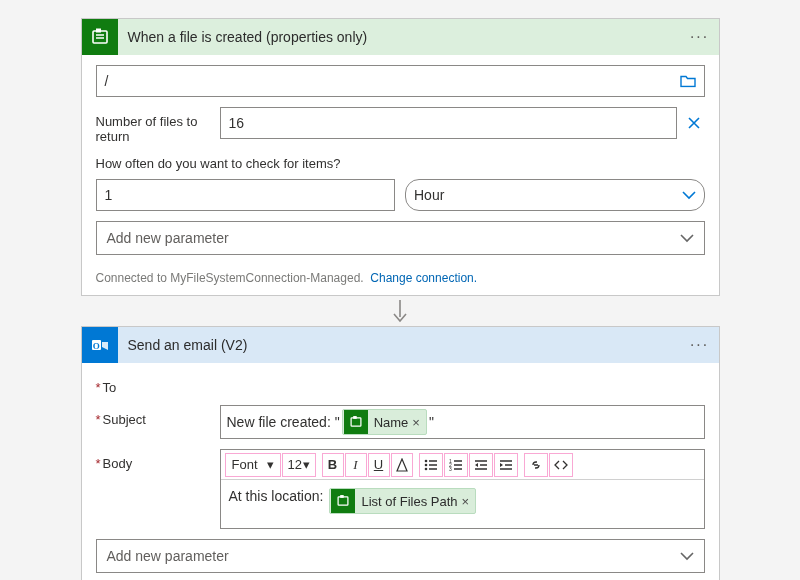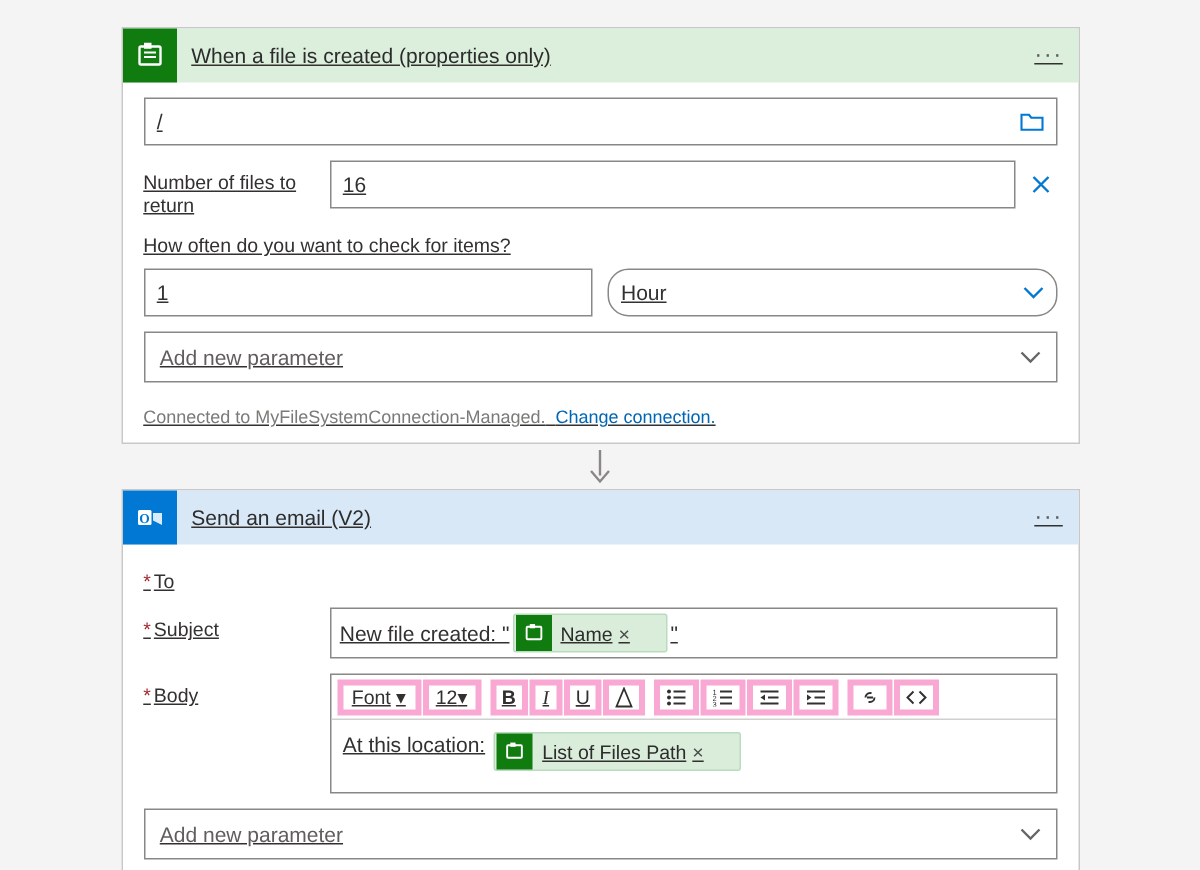--- a/index.html
+++ b/index.html
@@ -9,21 +9,20 @@
     font-size: 13px;
     color: #323130;
     padding: 18px 0;
   }
   .canvas { width: 800px; margin: 0 auto; }
   .card {
     width: 639px;
     margin: 0 auto;
     background: #fff;
     border: 1px solid #c8c8c8;
-    text-decoration: underline;
   }
   .card-body { padding: 10px 14px 8px 14px; }
   .card-header {
     height: 36px;
     display: flex;
     align-items: center;
     padding-right: 10px;
   }
   .hdr-green { background: #dcefdd; }
   .hdr-blue  { background: #d9e8f6; }
@@ -79,21 +78,21 @@
     display: flex; align-items: center; justify-content: center;
     height: 26px; margin: 2px 0;
   }
   .arrow-svg { stroke: #8a8886; fill: #8a8886; }
   .token {
     display: inline-flex; align-items: center;
     background: #d9edda;
     border: 1px solid #b9dcbe;
     border-radius: 2px;
     height: 26px;
-    padding-right: 24px;
+    padding-right: 6px;
     margin: 0 2px;
   }
   .token .tok-ic {
     width: 24px; height: 24px;
     background: #107c10;
     display: flex; align-items: center; justify-content: center;
     margin: 1px 6px 1px 1px;
   }
   .token .tok-label { font-size: 13px; color: #2c2c2c; margin-right: 4px; }
   .token .tok-x { font-size: 13px; color: #4a4a4a; cursor: pointer; }
@@ -109,21 +108,21 @@
   }
   .toolbar {
     height: 30px; border-bottom: 1px solid #d0d0d0;
     display: flex; align-items: center; gap: 1px;
     padding: 0 4px;
     font-size: 13px;
   }
   .tb-btn {
     min-width: 22px; height: 24px;
     display: inline-flex; align-items: center; justify-content: center;
-    border: 4px solid #f9a8d4;
+    border: 1px solid #f9a8d4;
     background: #fff; cursor: pointer;
     font-size: 13px; color: #323130;
     padding: 0 4px;
   }
   .tb-btn.wide { min-width: 56px; justify-content: space-between; padding: 0 6px; }
   .tb-btn.sm { min-width: 34px; justify-content: space-between; padding: 0 5px; }
   .tb-sep { width: 4px; }
   .body-content {
     padding: 8px 8px 14px 8px;
     font-size: 14px;

